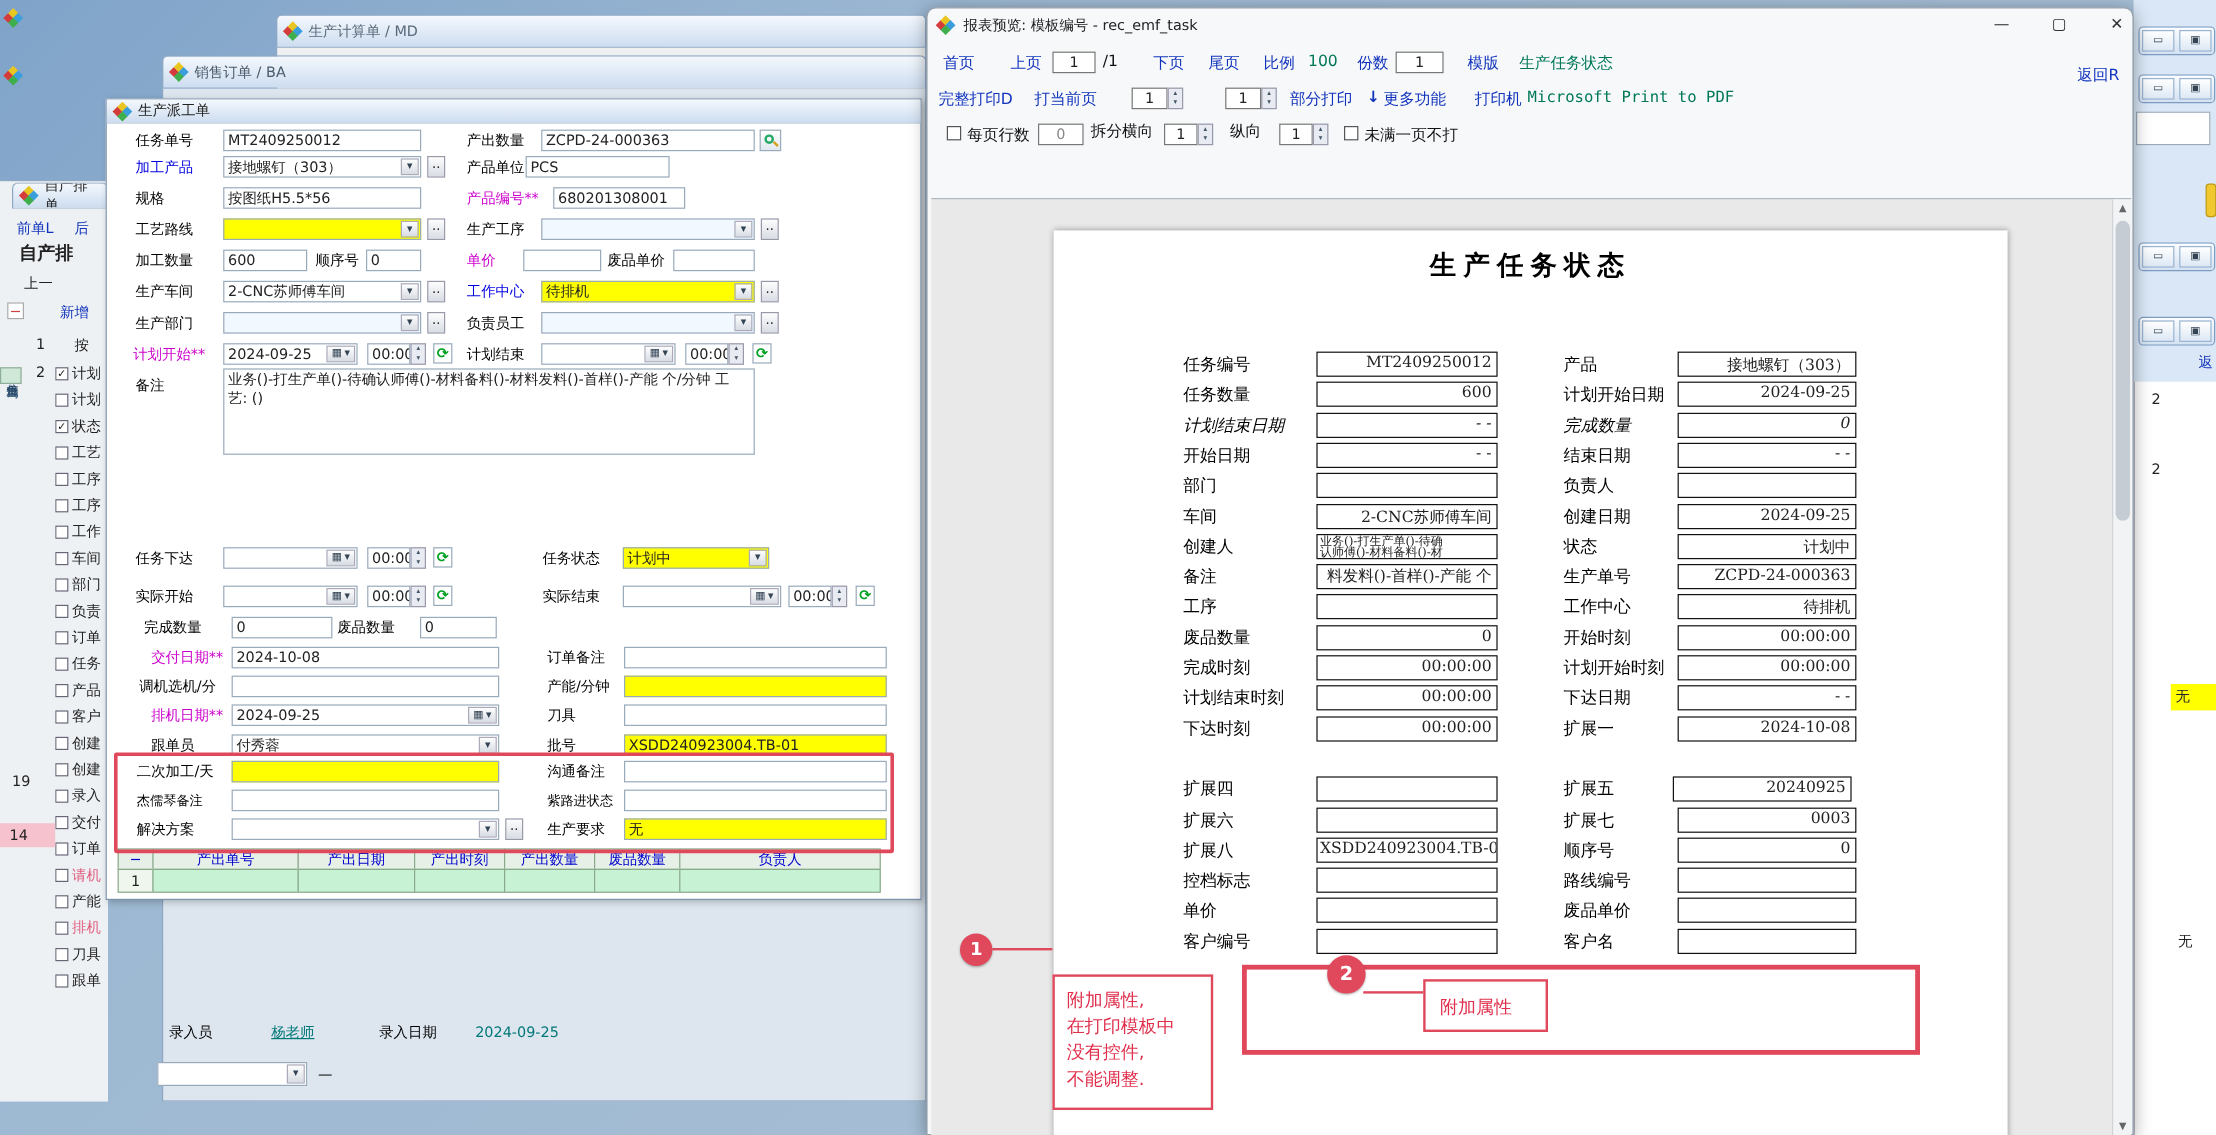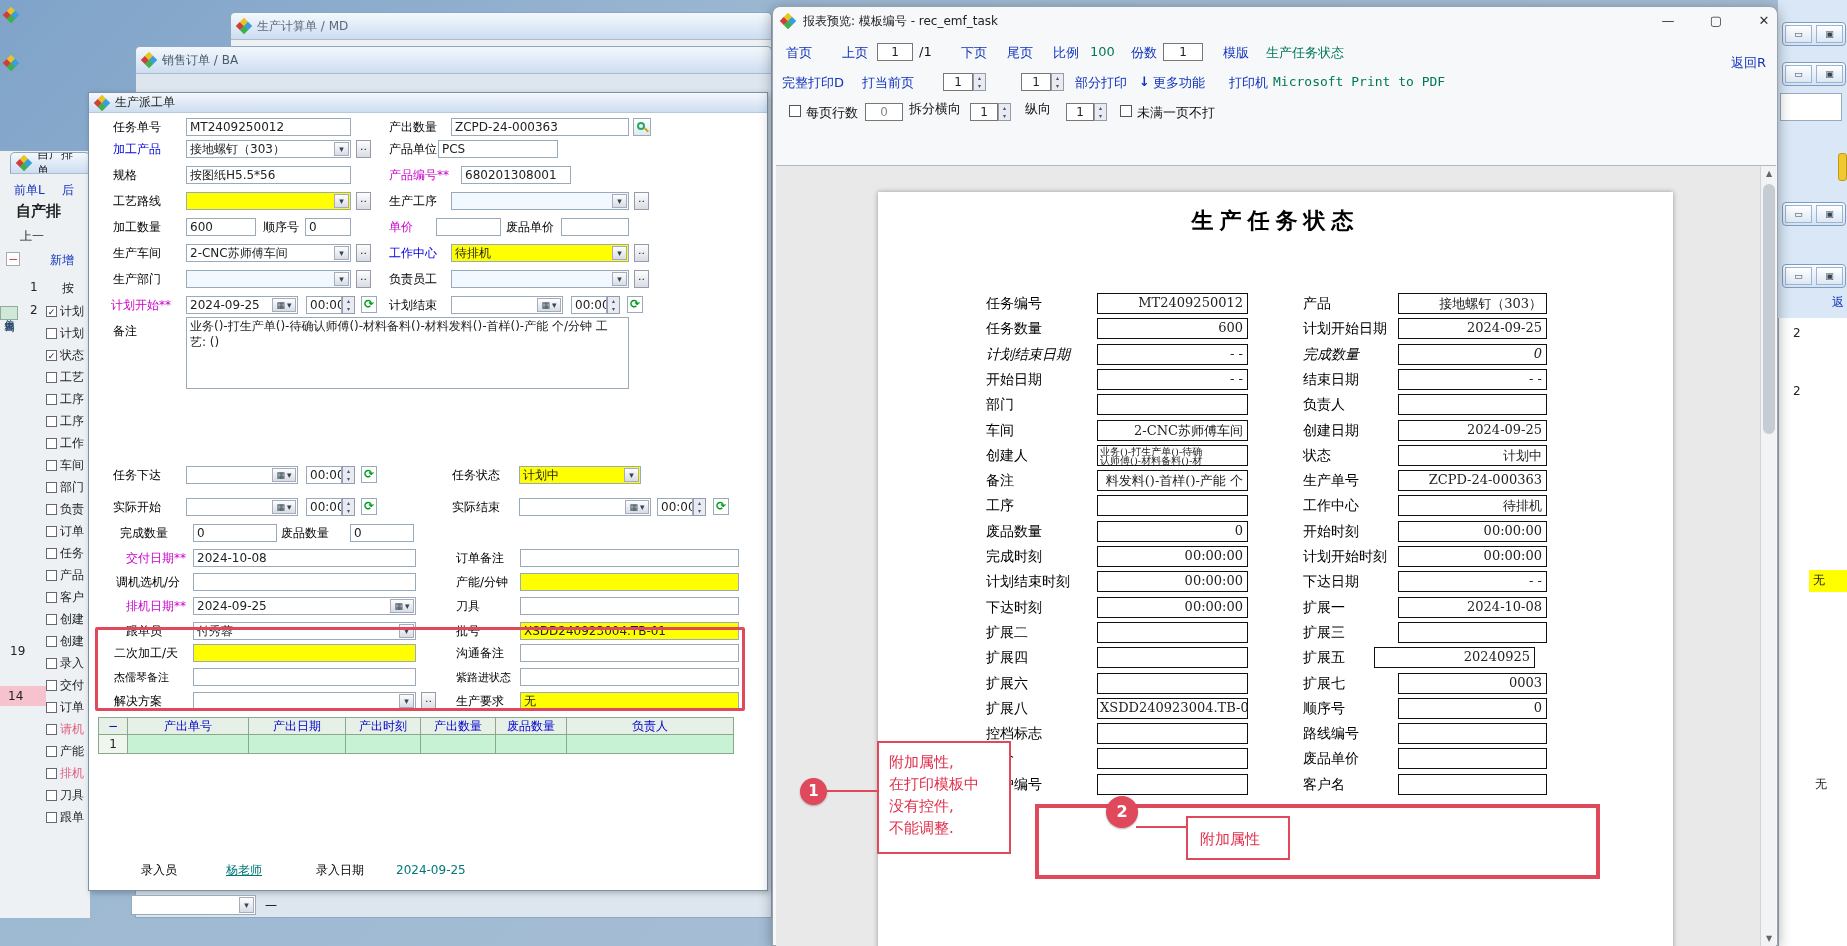--- a/index.html
+++ b/index.html
@@ -15,21 +15,21 @@
             padding:0 6px;border-radius:5px 5px 0 0;font-size:12px}
   .win-body{background:#eef0f2;border:1px solid #8ea8c4;border-top:none}
   .dicon{position:relative;width:14px;height:14px;flex:0 0 14px}
   .dicon i{position:absolute;width:6px;height:6px;transform:rotate(45deg)}
   .dicon i:nth-child(1){left:0;top:4px;background:#d43c3c}
   .dicon i:nth-child(2){left:4px;top:0;background:#e8c520}
   .dicon i:nth-child(3){left:8px;top:4px;background:#3a9edd}
   .dicon i:nth-child(4){left:4px;top:8px;background:#3fae4d}
 
   
-  #form-win{left:88px;top:92px;width:680px;height:799px;background:#fff;
+  #form-win{left:88px;top:82px;width:680px;height:668px;background:#fff;
             border:1px solid #7a92ac;box-shadow:2px 2px 6px rgba(0,0,0,.25);z-index:5}
   #form-win .titlebar{height:20px;border:none;border-bottom:1px solid #b8c8da;border-radius:0}
   .lbl{position:absolute;font-size:12px;color:#000;white-space:nowrap;line-height:17px}
   .lbl.blue{color:#0000e0}.lbl.mag{color:#cc00cc}
   .inp{position:absolute;height:18px;background:#fff;border:1px solid #9ab;font-size:12px;
        line-height:16px;padding:0 3px;white-space:nowrap;overflow:hidden}
   .inp.yel{background:#ffff00}
   .inp.lblue{background:#f2f8ff}
   .combo-btn{position:absolute;right:1px;top:1px;width:15px;height:14px;background:linear-gradient(#fdfdfd,#d8dde4);
              border:1px solid #aab;font-size:9px;line-height:13px;text-align:center;color:#345}
@@ -600,31 +600,25 @@
             <span class="rbox" style="left:219px;width:151px">00:00:00</span>
             <span class="rlab" style="left:425px">下达日期</span>
             <span class="rbox" style="left:520px;width:149px">- -</span>
           </div>
           <div class="rrow" style="top: 404.6px;">
             <span class="rlab" style="left:108px">下达时刻</span>
             <span class="rbox" style="left:219px;width:151px">00:00:00</span>
             <span class="rlab" style="left:425px">扩展一</span>
             <span class="rbox" style="left:520px;width:149px">2024-10-08</span>
           </div>
-          <div class="rrow" style="top: 429.9px;">
-            <span class="rlab" style="left:108px">扩展二</span>
-            <span class="rbox" style="left:219px;width:151px"></span>
-            <span class="rlab" style="left:425px">扩展三</span>
-            <span class="rbox" style="left:520px;width:149px"></span>
-          </div>
           <div class="rrow" style="top: 455.2px;">
             <span class="rlab" style="left:108px">扩展四</span>
             <span class="rbox" style="left:219px;width:151px"></span>
             <span class="rlab" style="left:425px">扩展五</span>
-            <span class="rbox" style="left:496px;width:161px">20240925</span>
+            <span class="rbox" style="left:516px;width:149px">20240925</span>
           </div>
           <div class="rrow" style="top: 480.5px;">
             <span class="rlab" style="left:108px">扩展六</span>
             <span class="rbox" style="left:219px;width:151px"></span>
             <span class="rlab" style="left:425px">扩展七</span>
             <span class="rbox" style="left:520px;width:149px">0003</span>
           </div>
           <div class="rrow" style="top: 505.8px;">
             <span class="rlab" style="left:108px">扩展八</span>
             <span class="rbox" style="left:219px;width:151px">XSDD240923004.TB-01</span>
@@ -680,21 +674,21 @@
   <div class="abs" style="left:1832px;top:294px;color:#1133bb;z-index:2">返</div>
   <div class="abs" style="left:1778px;top:318px;width:69px;height:628px;background:#fff;border-left:1px solid #aab;z-index:2">
     <span style="position:absolute;left:14px;top:8px">2</span>
     <span style="position:absolute;left:14px;top:66px">2</span>
     <span style="position:absolute;left:30px;top:252px;width:39px;height:22px;background:#ffff00;padding:2px 4px">无</span>
     <span style="position:absolute;left:36px;top:458px">无</span>
   </div>
 
   <div class="ann-circle" style="left:800px;top:778px;width:27px;height:27px;font-size:15px;line-height:27px">1</div>
   <div class="ann-line" style="left:827px;top:790px;width:50px"></div>
-  <div class="ann-box" style="left:877px;top:741px;width:134px;height:113px;font-size:15px;line-height:22px;padding:8px 0 14px 10px">
+  <div class="ann-box" style="left:877px;top:812px;width:134px;height:113px;font-size:15px;line-height:22px;padding:8px 0 14px 10px">
     <div>附加属性,</div>
     <div>在打印模板中</div>
     <div>没有控件,</div>
     <div>不能调整.</div>
   </div>
   <div class="ann-rect" style="left:1035px;top:804px;width:565px;height:75px"></div>
   <div class="ann-circle" style="left:1106px;top:796px;width:32px;height:32px;font-size:16px;line-height:32px">2</div>
   <div class="ann-line" style="left:1136px;top:826px;width:50px"></div>
   <div class="ann-box" style="left:1186px;top:816px;width:104px;height:44px;font-size:15px;line-height:24px;padding:9px 0 0 12px">附加属性</div>
 

